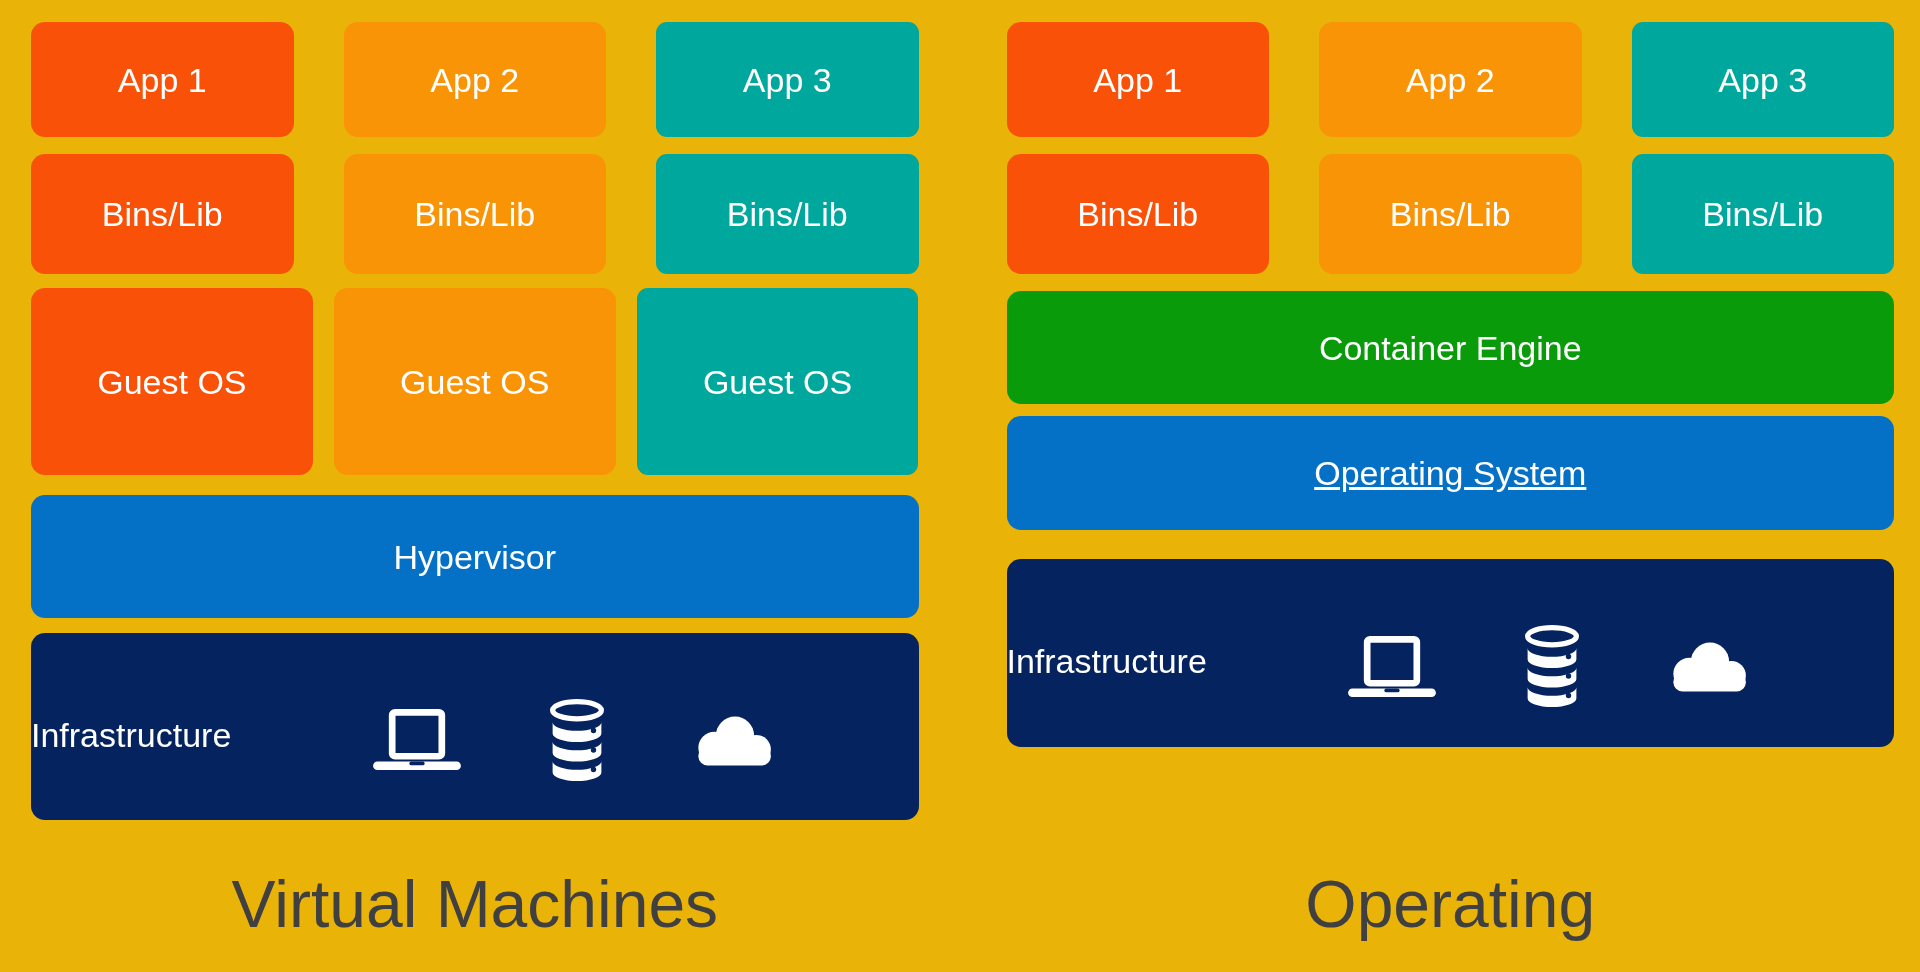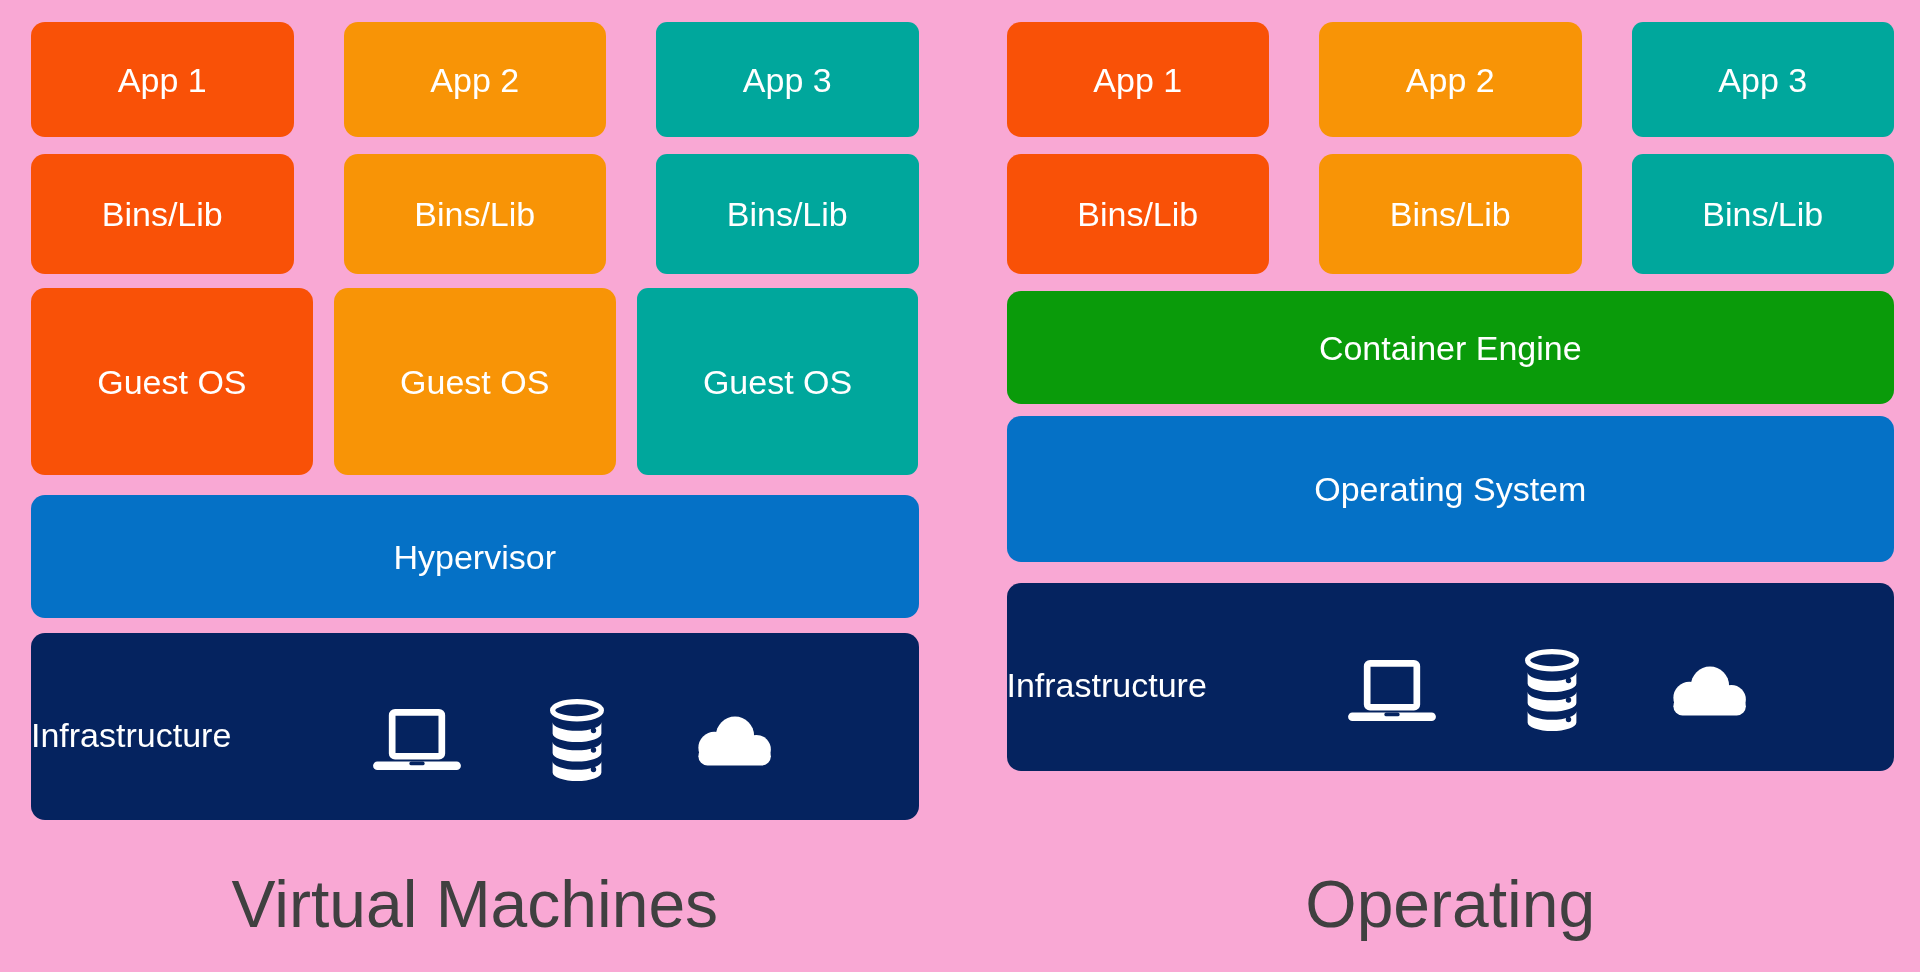--- a/index.html
+++ b/index.html
@@ -7,21 +7,21 @@
   body {
     width:1920px; height:972px;
     font-family:"Liberation Sans","DejaVu Sans",sans-serif;
     overflow:hidden;
   }
   .diagram {
     width:1920px; height:972px;
     display:flex;
     padding:22px 26px 26px 31px;
     gap:88px;
-    background:#f9a8d4;
+    background:#eab308;
   }
   .panel { flex:1; display:flex; flex-direction:column; }
 
   .row { display:flex; gap:50px; }
   .box, .bar {
     border-radius:14px;
     display:flex; align-items:center; justify-content:center;
     color:#ffffff; font-size:34px; line-height:1;
   }
   .box { flex:1; }
@@ -38,21 +38,21 @@
   .vm .row.apps   { height:115px; margin-bottom:17px; }
   .vm .row.bins   { height:120px; margin-bottom:14px; }
   .vm .row.guests { height:187px; margin-bottom:20px;gap:21px; }
   .vm .bar.hypervisor { height:123px; margin-bottom:15px; }
   .vm .bar.infra  { height:187px; }
 
   
   .ct .row.apps  { height:115px; margin-bottom:17px; }
   .ct .row.bins  { height:120px; margin-bottom:17px; }
   .ct .bar.engine { height:113px; margin-bottom:12px; }
-  .ct .bar.os     { height:146px; margin-bottom:21px; }
+  .ct .bar.os     { height:114px; margin-bottom:29px;text-decoration:underline; }
   .ct .bar.infra  { height:188px; }
 
   .bar.infra {
     flex-direction:row;
     justify-content:flex-start;
     padding-top:16px;
   }
   .infra-icons {
     display:flex; align-items:center; justify-content:center;
     gap:82px; margin-top:12px; flex:1;

